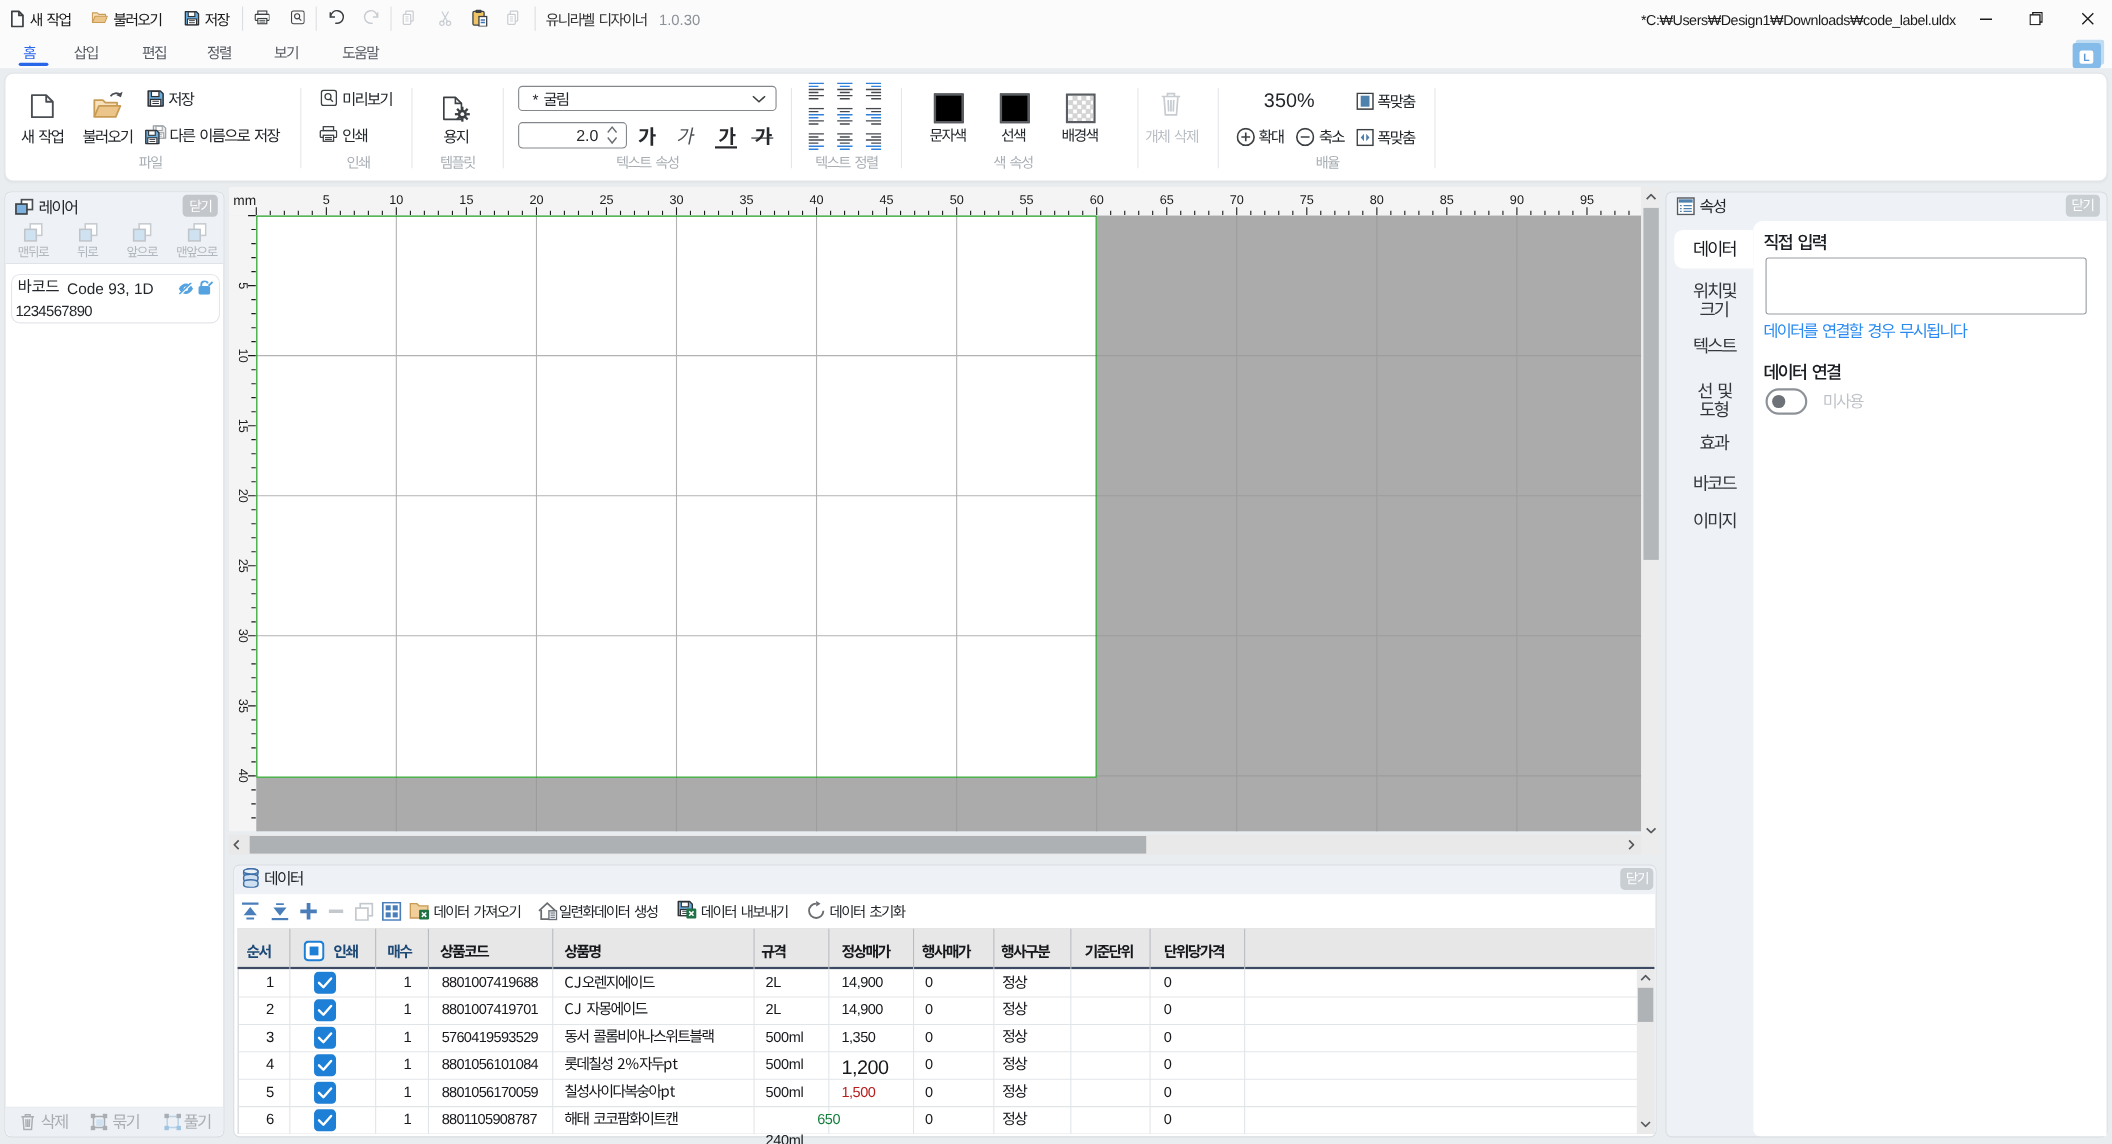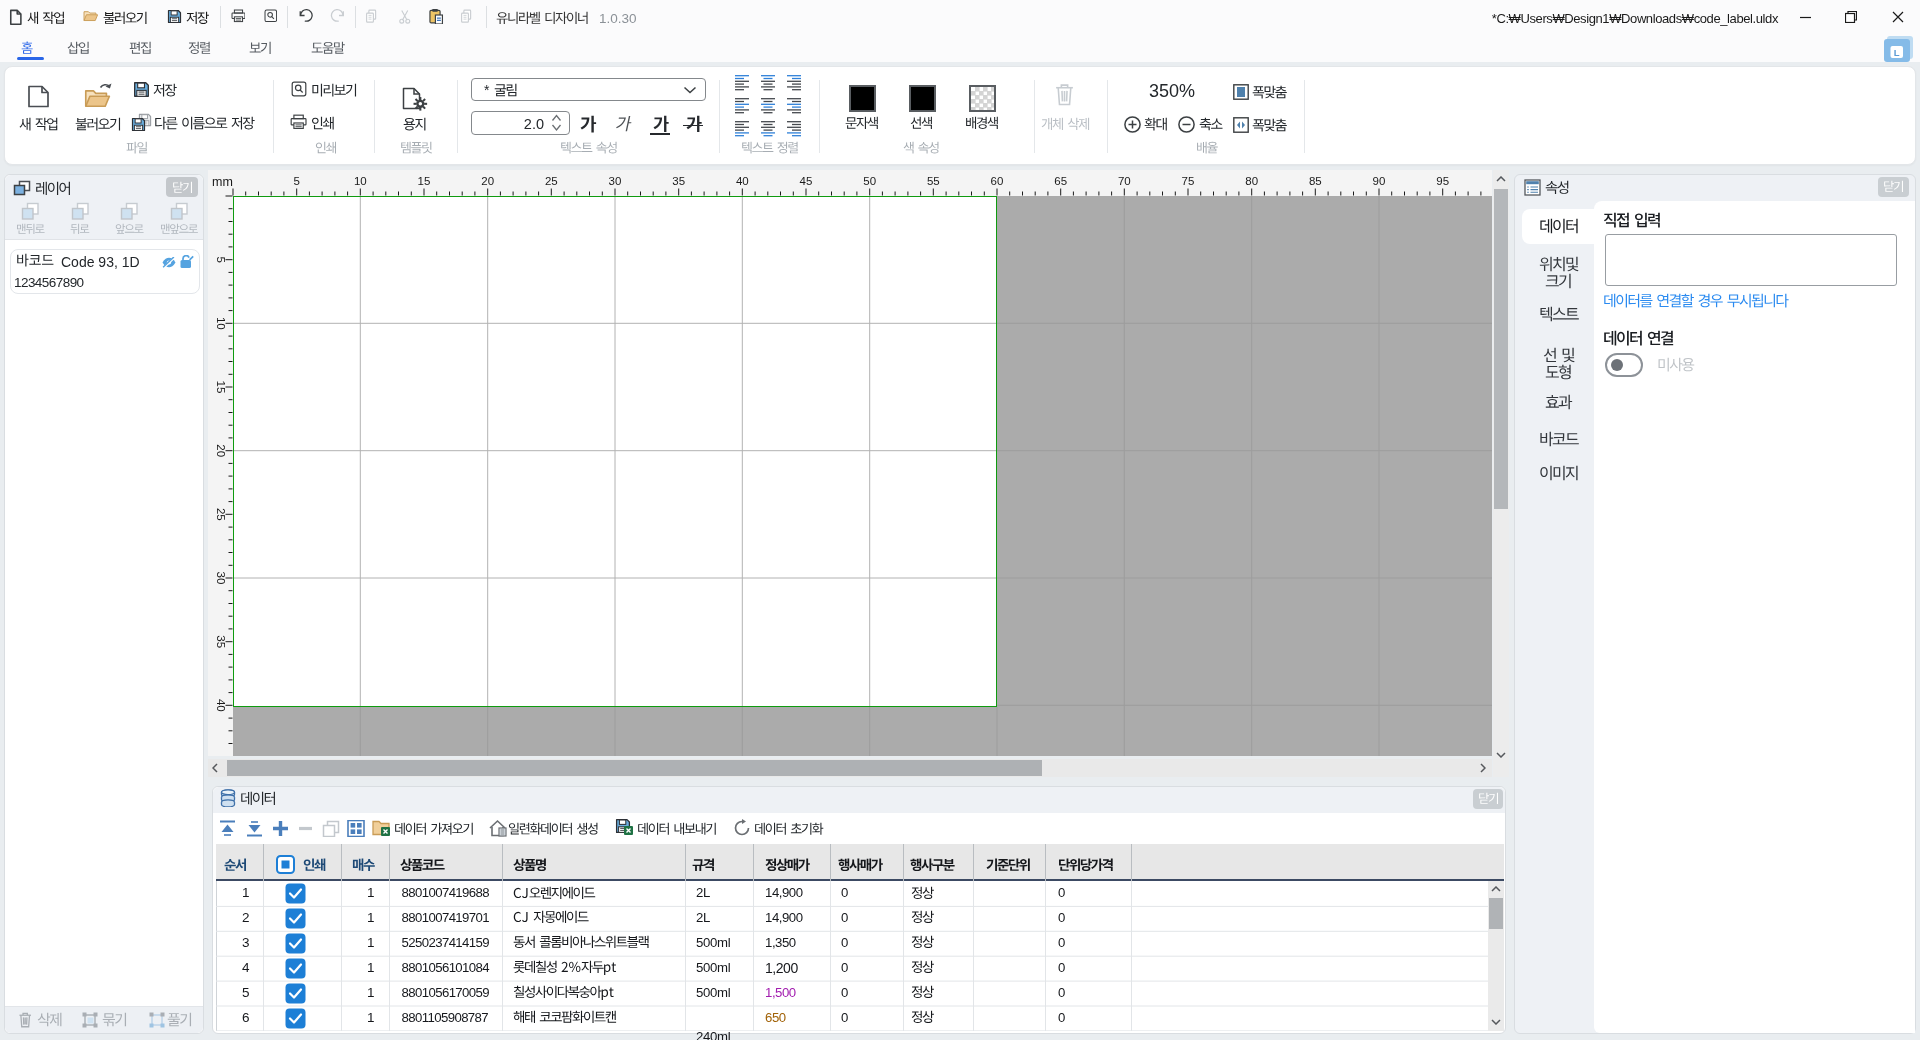--- a/index.html
+++ b/index.html
@@ -1214,21 +1214,21 @@
       <use href="#q116" x="810"></use>
     </g>
   </svg>
 <div class="a" style="left:1058.0px;top:909.9px;font-size:13.2px;color:#16181c;font-weight:normal;letter-spacing:0;white-space:pre;font-family:'Liberation Sans',sans-serif;">0</div>
 <div class="a" style="left:249.0px;top:934.8px;font-size:13.5px;color:#16181c;font-weight:normal;letter-spacing:-0.4px;white-space:pre;font-family:'Liberation Sans',sans-serif;transform:translateX(-100%);">3</div>
 <svg class="a" style="left:285.0px;top:932.8px;" width="21.0" height="21.0" viewBox="0 0 21.0 21.0">
     <rect x="0.5" y="0.5" width="20" height="20" rx="4" fill="#1d7fd6"></rect>
     <path d="M5 10.5 L9 14.5 L16 6.5" fill="none" stroke="#fff" stroke-width="2.2" stroke-linecap="round" stroke-linejoin="round"></path>
   </svg>
 <div class="a" style="left:374.0px;top:934.8px;font-size:13.5px;color:#16181c;font-weight:normal;letter-spacing:-0.4px;white-space:pre;font-family:'Liberation Sans',sans-serif;transform:translateX(-100%);">1</div>
-<div class="a" style="left:401.5px;top:934.8px;font-size:13.2px;color:#16181c;font-weight:normal;letter-spacing:-0.6px;white-space:pre;font-family:'Liberation Sans',sans-serif;">5250237414159</div>
+<div class="a" style="left:401.5px;top:934.8px;font-size:13.2px;color:#16181c;font-weight:normal;letter-spacing:-0.6px;white-space:pre;font-family:'Liberation Sans',sans-serif;">5760419593529</div>
 <svg class="a" style="left:513.0px;top:935.3px;overflow:visible;" width="135.5" height="13.5" viewBox="0 0 10035 1000" fill="#16181c">
     <g transform="translate(0,880) scale(1,-1)">
       <use href="#q118" x="0"></use>
       <use href="#q119" x="810"></use>
       <use href="#q120" x="1939"></use>
       <use href="#q121" x="2749"></use>
       <use href="#q122" x="3558"></use>
       <use href="#q123" x="4368"></use>
       <use href="#q124" x="5178"></use>
       <use href="#q49" x="5987"></use>
@@ -1263,21 +1263,21 @@
       <use href="#q52" x="2429"></use>
       <use href="#q130" x="3558"></use>
       <use href="#q131" x="4113"></use>
       <use href="#q14" x="5034"></use>
       <use href="#q132" x="5844"></use>
       <use href="#q133" x="6654"></use>
       <use href="#q134" x="7274"></use>
     </g>
   </svg>
 <div class="a" style="left:696.0px;top:959.7px;font-size:13.2px;color:#16181c;font-weight:normal;letter-spacing:-0.3px;white-space:pre;font-family:'Liberation Sans',sans-serif;">500ml</div>
-<div class="a" style="left:765.0px;top:959.7px;font-size:14px;color:#16181c;font-weight:normal;letter-spacing:-0.45px;white-space:pre;font-family:'Liberation Sans',sans-serif;">1,200</div>
+<div class="a" style="left:765.0px;top:959.7px;font-size:18px;color:#16181c;font-weight:normal;letter-spacing:-0.45px;white-space:pre;font-family:'Liberation Sans',sans-serif;">1,200</div>
 <div class="a" style="left:841.0px;top:959.7px;font-size:13.2px;color:#16181c;font-weight:normal;letter-spacing:0;white-space:pre;font-family:'Liberation Sans',sans-serif;">0</div>
 <svg class="a" style="left:911.0px;top:960.2px;overflow:visible;" width="21.9" height="13.5" viewBox="0 0 1619 1000" fill="#16181c">
     <g transform="translate(0,880) scale(1,-1)">
       <use href="#q22" x="0"></use>
       <use href="#q116" x="810"></use>
     </g>
   </svg>
 <div class="a" style="left:1058.0px;top:959.7px;font-size:13.2px;color:#16181c;font-weight:normal;letter-spacing:0;white-space:pre;font-family:'Liberation Sans',sans-serif;">0</div>
 <div class="a" style="left:249.0px;top:984.6px;font-size:13.5px;color:#16181c;font-weight:normal;letter-spacing:-0.4px;white-space:pre;font-family:'Liberation Sans',sans-serif;transform:translateX(-100%);">5</div>
 <svg class="a" style="left:285.0px;top:982.6px;" width="21.0" height="21.0" viewBox="0 0 21.0 21.0">
@@ -1294,21 +1294,21 @@
       <use href="#q15" x="2429"></use>
       <use href="#q28" x="3238"></use>
       <use href="#q136" x="4048"></use>
       <use href="#q137" x="4858"></use>
       <use href="#q123" x="5667"></use>
       <use href="#q133" x="6477"></use>
       <use href="#q134" x="7097"></use>
     </g>
   </svg>
 <div class="a" style="left:696.0px;top:984.6px;font-size:13.2px;color:#16181c;font-weight:normal;letter-spacing:-0.3px;white-space:pre;font-family:'Liberation Sans',sans-serif;">500ml</div>
-<div class="a" style="left:765.0px;top:984.6px;font-size:13.2px;color:#a21caf;font-weight:normal;letter-spacing:-0.45px;white-space:pre;font-family:'Liberation Sans',sans-serif;">1,500</div>
+<div class="a" style="left:765.0px;top:984.6px;font-size:13.2px;color:#b91c1c;font-weight:normal;letter-spacing:-0.45px;white-space:pre;font-family:'Liberation Sans',sans-serif;">1,500</div>
 <div class="a" style="left:841.0px;top:984.6px;font-size:13.2px;color:#16181c;font-weight:normal;letter-spacing:0;white-space:pre;font-family:'Liberation Sans',sans-serif;">0</div>
 <svg class="a" style="left:911.0px;top:985.1px;overflow:visible;" width="21.9" height="13.5" viewBox="0 0 1619 1000" fill="#16181c">
     <g transform="translate(0,880) scale(1,-1)">
       <use href="#q22" x="0"></use>
       <use href="#q116" x="810"></use>
     </g>
   </svg>
 <div class="a" style="left:1058.0px;top:984.6px;font-size:13.2px;color:#16181c;font-weight:normal;letter-spacing:0;white-space:pre;font-family:'Liberation Sans',sans-serif;">0</div>
 <div class="a" style="left:249.0px;top:1009.5px;font-size:13.5px;color:#16181c;font-weight:normal;letter-spacing:-0.4px;white-space:pre;font-family:'Liberation Sans',sans-serif;transform:translateX(-100%);">6</div>
 <svg class="a" style="left:285.0px;top:1007.5px;" width="21.0" height="21.0" viewBox="0 0 21.0 21.0">
@@ -1324,21 +1324,21 @@
       <use href="#q77" x="1939"></use>
       <use href="#q77" x="2749"></use>
       <use href="#q140" x="3558"></use>
       <use href="#q85" x="4368"></use>
       <use href="#q15" x="5178"></use>
       <use href="#q50" x="5987"></use>
       <use href="#q141" x="6797"></use>
     </g>
   </svg>
 <div class="a" style="left:696.0px;top:1009.5px;font-size:13.2px;color:#16181c;font-weight:normal;letter-spacing:-0.3px;white-space:pre;font-family:'Liberation Sans',sans-serif;margin-top:19px;">240ml</div>
-<div class="a" style="left:765.0px;top:1009.5px;font-size:13.2px;color:#a16207;font-weight:normal;letter-spacing:-0.45px;white-space:pre;font-family:'Liberation Sans',sans-serif;">650</div>
+<div class="a" style="left:743px;top:1009.5px;font-size:13.2px;color:#15803d;font-weight:normal;letter-spacing:-0.45px;white-space:pre;font-family:'Liberation Sans',sans-serif;">650</div>
 <div class="a" style="left:841.0px;top:1009.5px;font-size:13.2px;color:#16181c;font-weight:normal;letter-spacing:0;white-space:pre;font-family:'Liberation Sans',sans-serif;">0</div>
 <svg class="a" style="left:911.0px;top:1010.0px;overflow:visible;" width="21.9" height="13.5" viewBox="0 0 1619 1000" fill="#16181c">
     <g transform="translate(0,880) scale(1,-1)">
       <use href="#q22" x="0"></use>
       <use href="#q116" x="810"></use>
     </g>
   </svg>
 <div class="a" style="left:1058.0px;top:1009.5px;font-size:13.2px;color:#16181c;font-weight:normal;letter-spacing:0;white-space:pre;font-family:'Liberation Sans',sans-serif;">0</div>
 <div class="a" style="left:1488.0px;top:881.0px;width:16.0px;height:150.0px;background:#eaeaea;"></div>
 <div class="a" style="left:1489.0px;top:898.0px;width:14.0px;height:31.0px;background:#b0b3b6;"></div>

